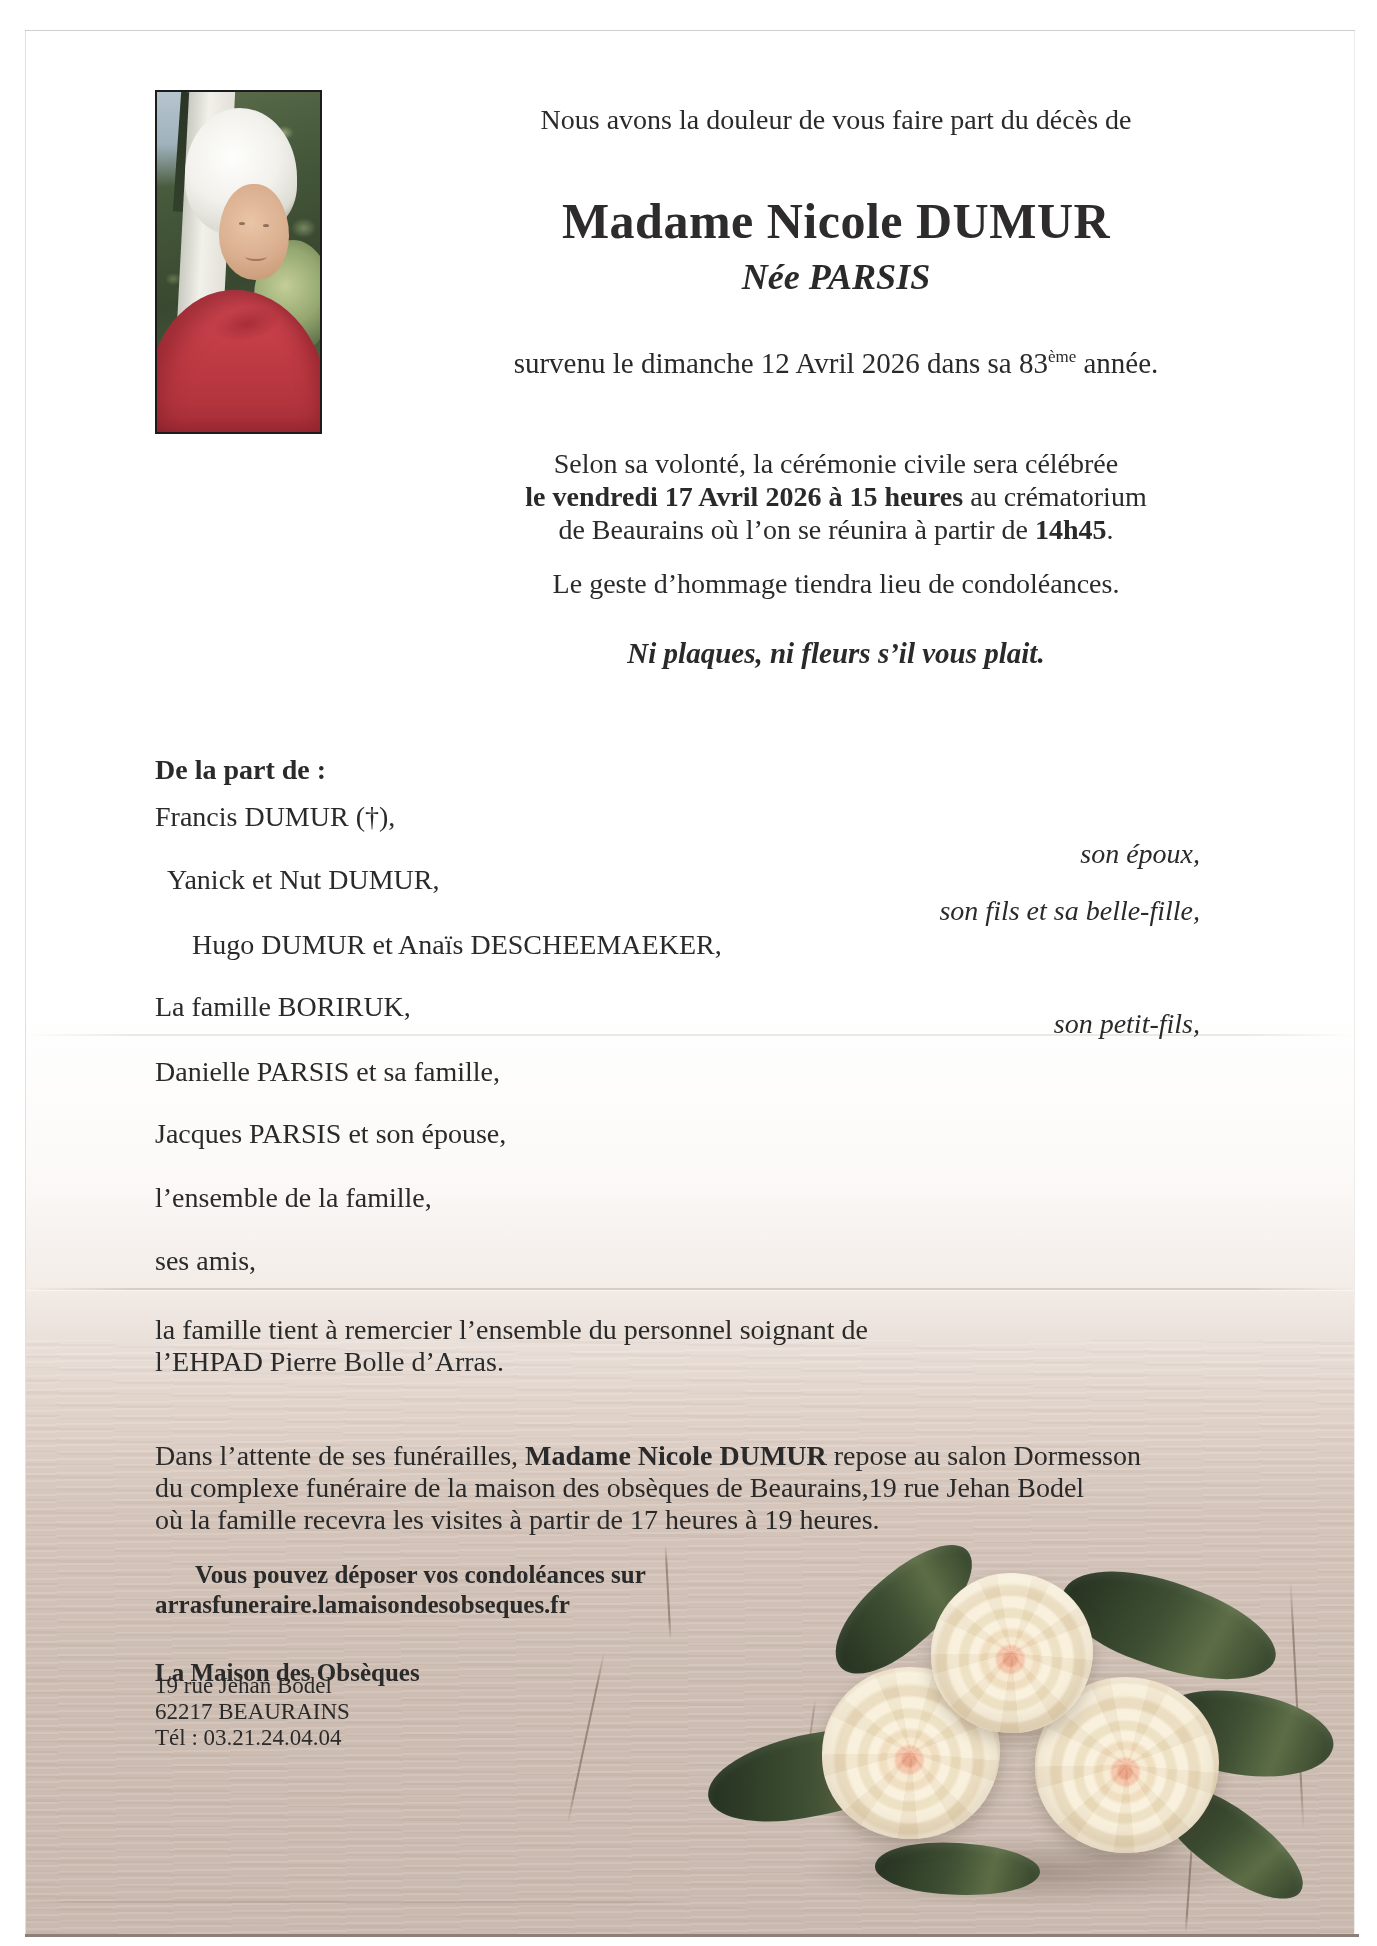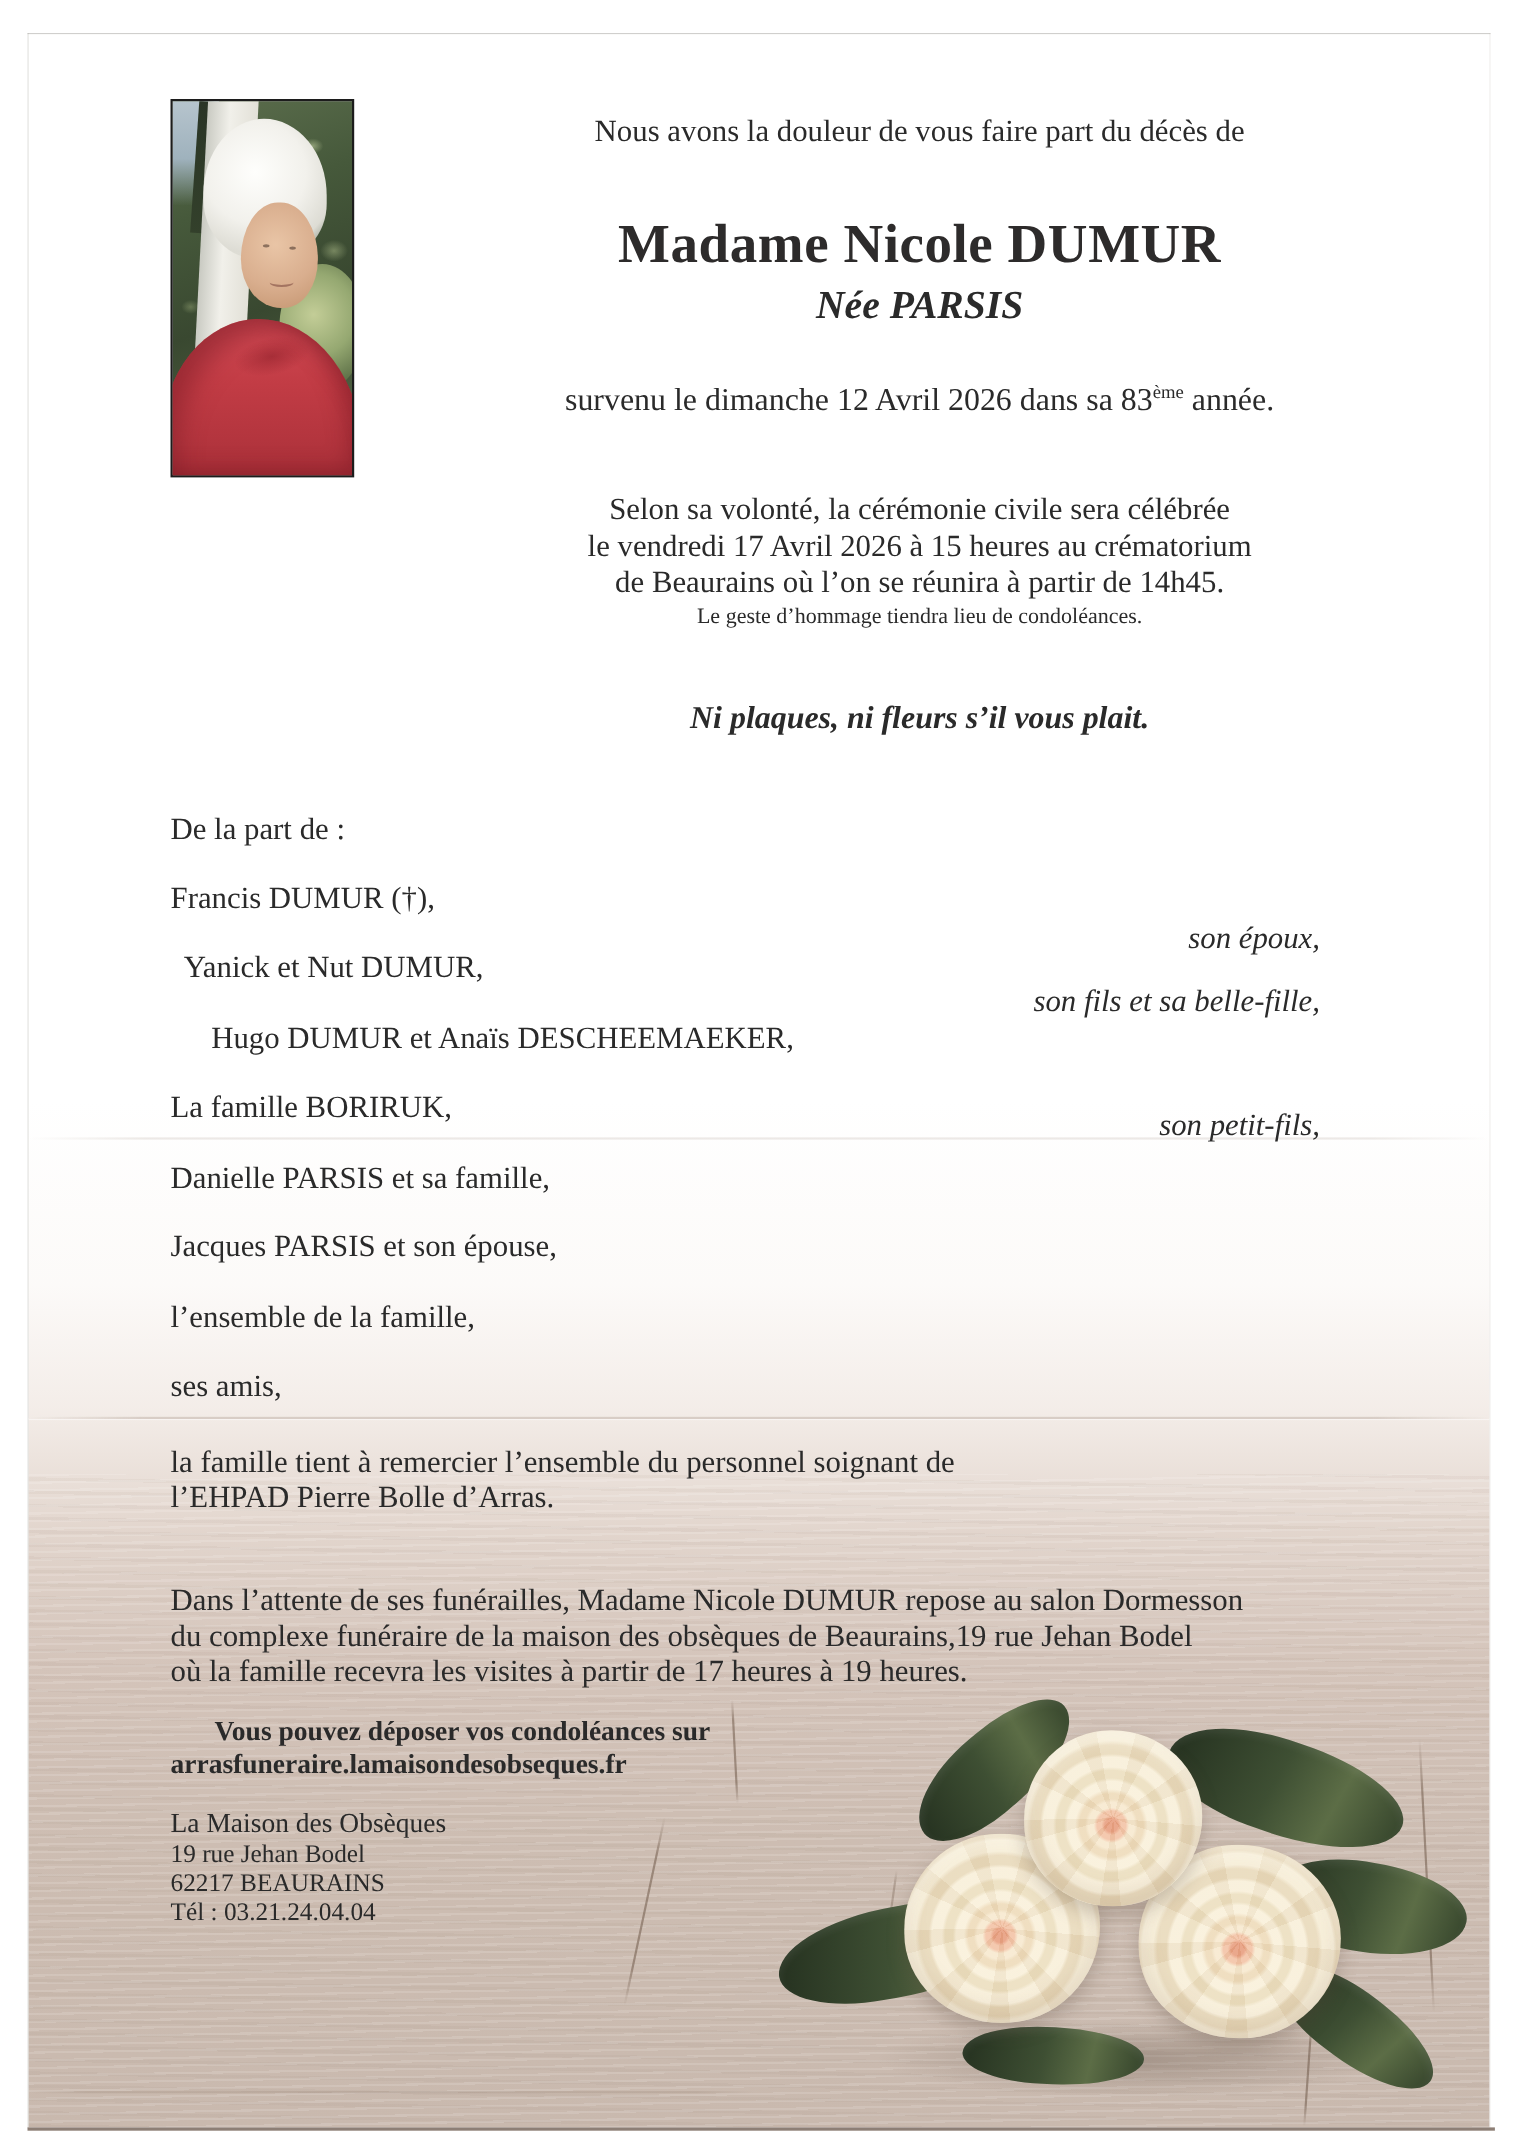--- a/index.html
+++ b/index.html
@@ -61,24 +61,24 @@
   .center-col{position:absolute;left:380px;width:912px;text-align:center;}
   .line{position:absolute;white-space:nowrap;}
   .fs-body{font-size:28px;line-height:34px;}
   .intro{top:104px;font-size:28px;}
   .title{top:192px;font-size:50px;font-weight:bold;letter-spacing:.5px;color:#2d2b2b;}
   .maiden{top:256px;font-size:36px;font-weight:bold;font-style:italic;}
   .survenu{top:347px;font-size:29px;}
   .survenu sup{font-size:17px;}
   .cer1{top:448px;} .cer2{top:481px;} .cer3{top:514px;}
   .cer{font-size:28px;}
-  .tribute{top:549px;font-size:20px;}
+  .tribute{top:568px;font-size:28px;}
   .noflowers{top:637px;font-size:29px;font-weight:bold;font-style:italic;}
   .left-col{left:155px;}
-  .bold{font-weight:normal;}
+  .bold{font-weight:bold;margin-top:15px;}
   .relation{position:absolute;right:177px;font-size:28px;font-style:italic;white-space:nowrap;}
   .small-bold{font-size:25px;font-weight:bold;line-height:30px;}
   .addr{font-size:23px;line-height:26px;}
   
   .roses{position:absolute;left:700px;top:1545px;width:600px;height:390px;}
   .gshadow{position:absolute;left:95px;top:292px;width:470px;height:70px;border-radius:50%;
       background:radial-gradient(ellipse at 50% 50%, rgba(104,87,75,.38), rgba(104,87,75,0) 70%);}
   .leaf{position:absolute;background:linear-gradient(100deg,#24301f 0%,#3e4f33 45%,#5c6d46 70%,#33422a 100%);
       border-radius:50% 45% 55% 40%/55% 45% 55% 45%;box-shadow:inset 0 4px 8px rgba(255,255,255,.08);}
   .leaf.l1{left:6px;top:188px;width:225px;height:82px;transform:rotate(-10deg);}

